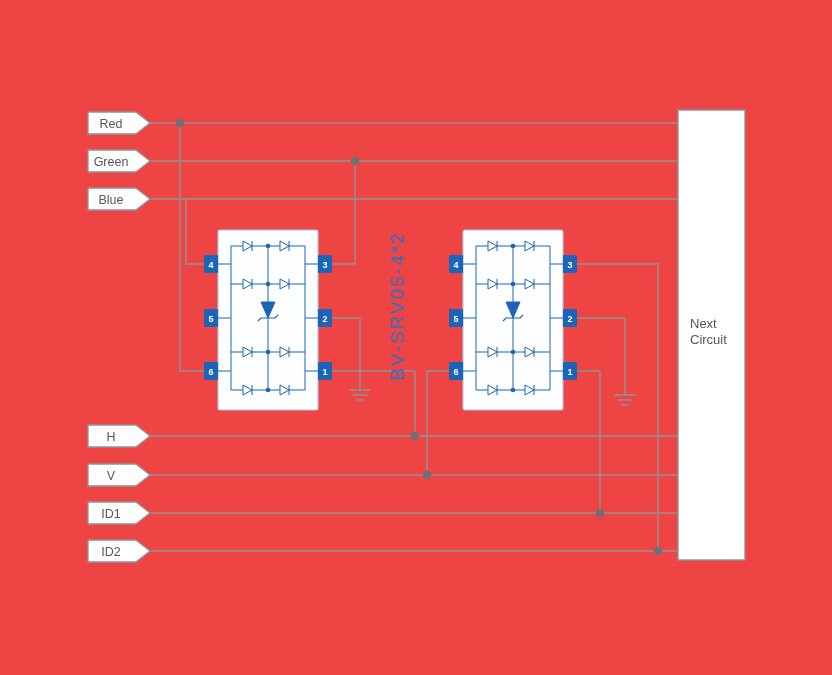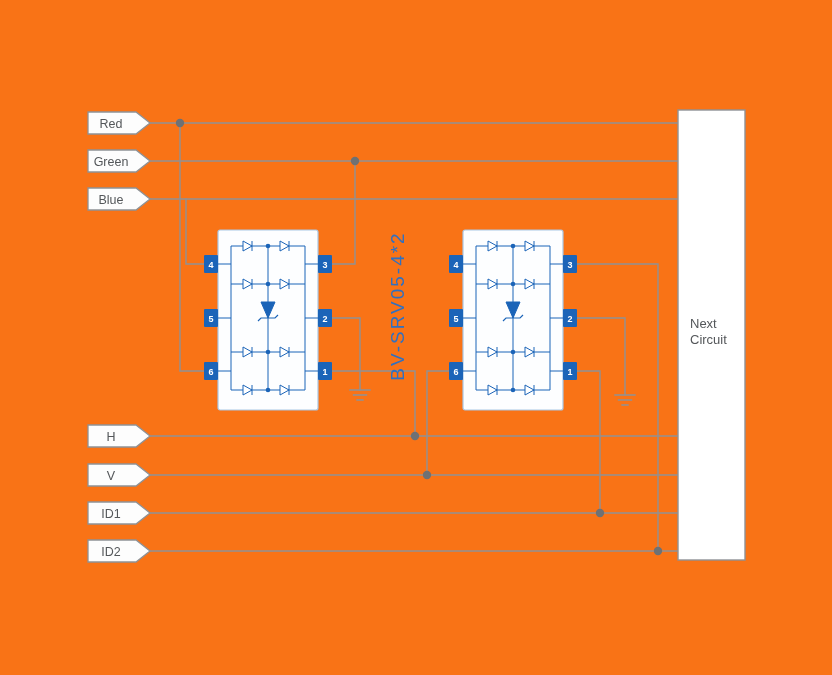--- a/index.html
+++ b/index.html
@@ -1,16 +1,16 @@
 <!DOCTYPE html>
 <html style="--wire: #8f9296; --dot: #6e7174; --text: #54575a; --blue: #1b64b8; --label-blue: #2f70c2; --ic-border: #a9c7e5;"><head>
 <meta charset="utf-8">
 <style>
   html,body{margin:0;padding:0;background:#ffffff;}
-  .stage{width:832px;height:675px;background:#f97316;position:relative;overflow:hidden;}
+  .stage{width:832px;height:675px;background:#ef4444;position:relative;overflow:hidden;}
   svg{display:block;}
   .wire{stroke:var(--wire,#8f9296);stroke-width:1.4;fill:none;stroke-linecap:square;}
   .dot{fill:var(--dot,#6e7174);stroke:none;}
   .tag-shape{fill:#fdfdfd;stroke:var(--wire,#8f9296);stroke-width:1.3;}
   .tag-text{fill:var(--text,#54575a);font:12.5px "Liberation Sans",sans-serif;text-anchor:middle;}
   .box{fill:#ffffff;stroke:var(--wire,#8f9296);stroke-width:1.4;}
   .box-text{fill:var(--text,#54575a);font:13px "Liberation Sans",sans-serif;}
   .ic-body{fill:#fdfeff;stroke:var(--ic-border,#a9c7e5);stroke-width:1.2;}
   .d-wire{stroke:var(--blue,#1b64b8);stroke-width:1;fill:none;}
   .d-tri{fill:#ffffff;stroke:var(--blue,#1b64b8);stroke-width:1;}

